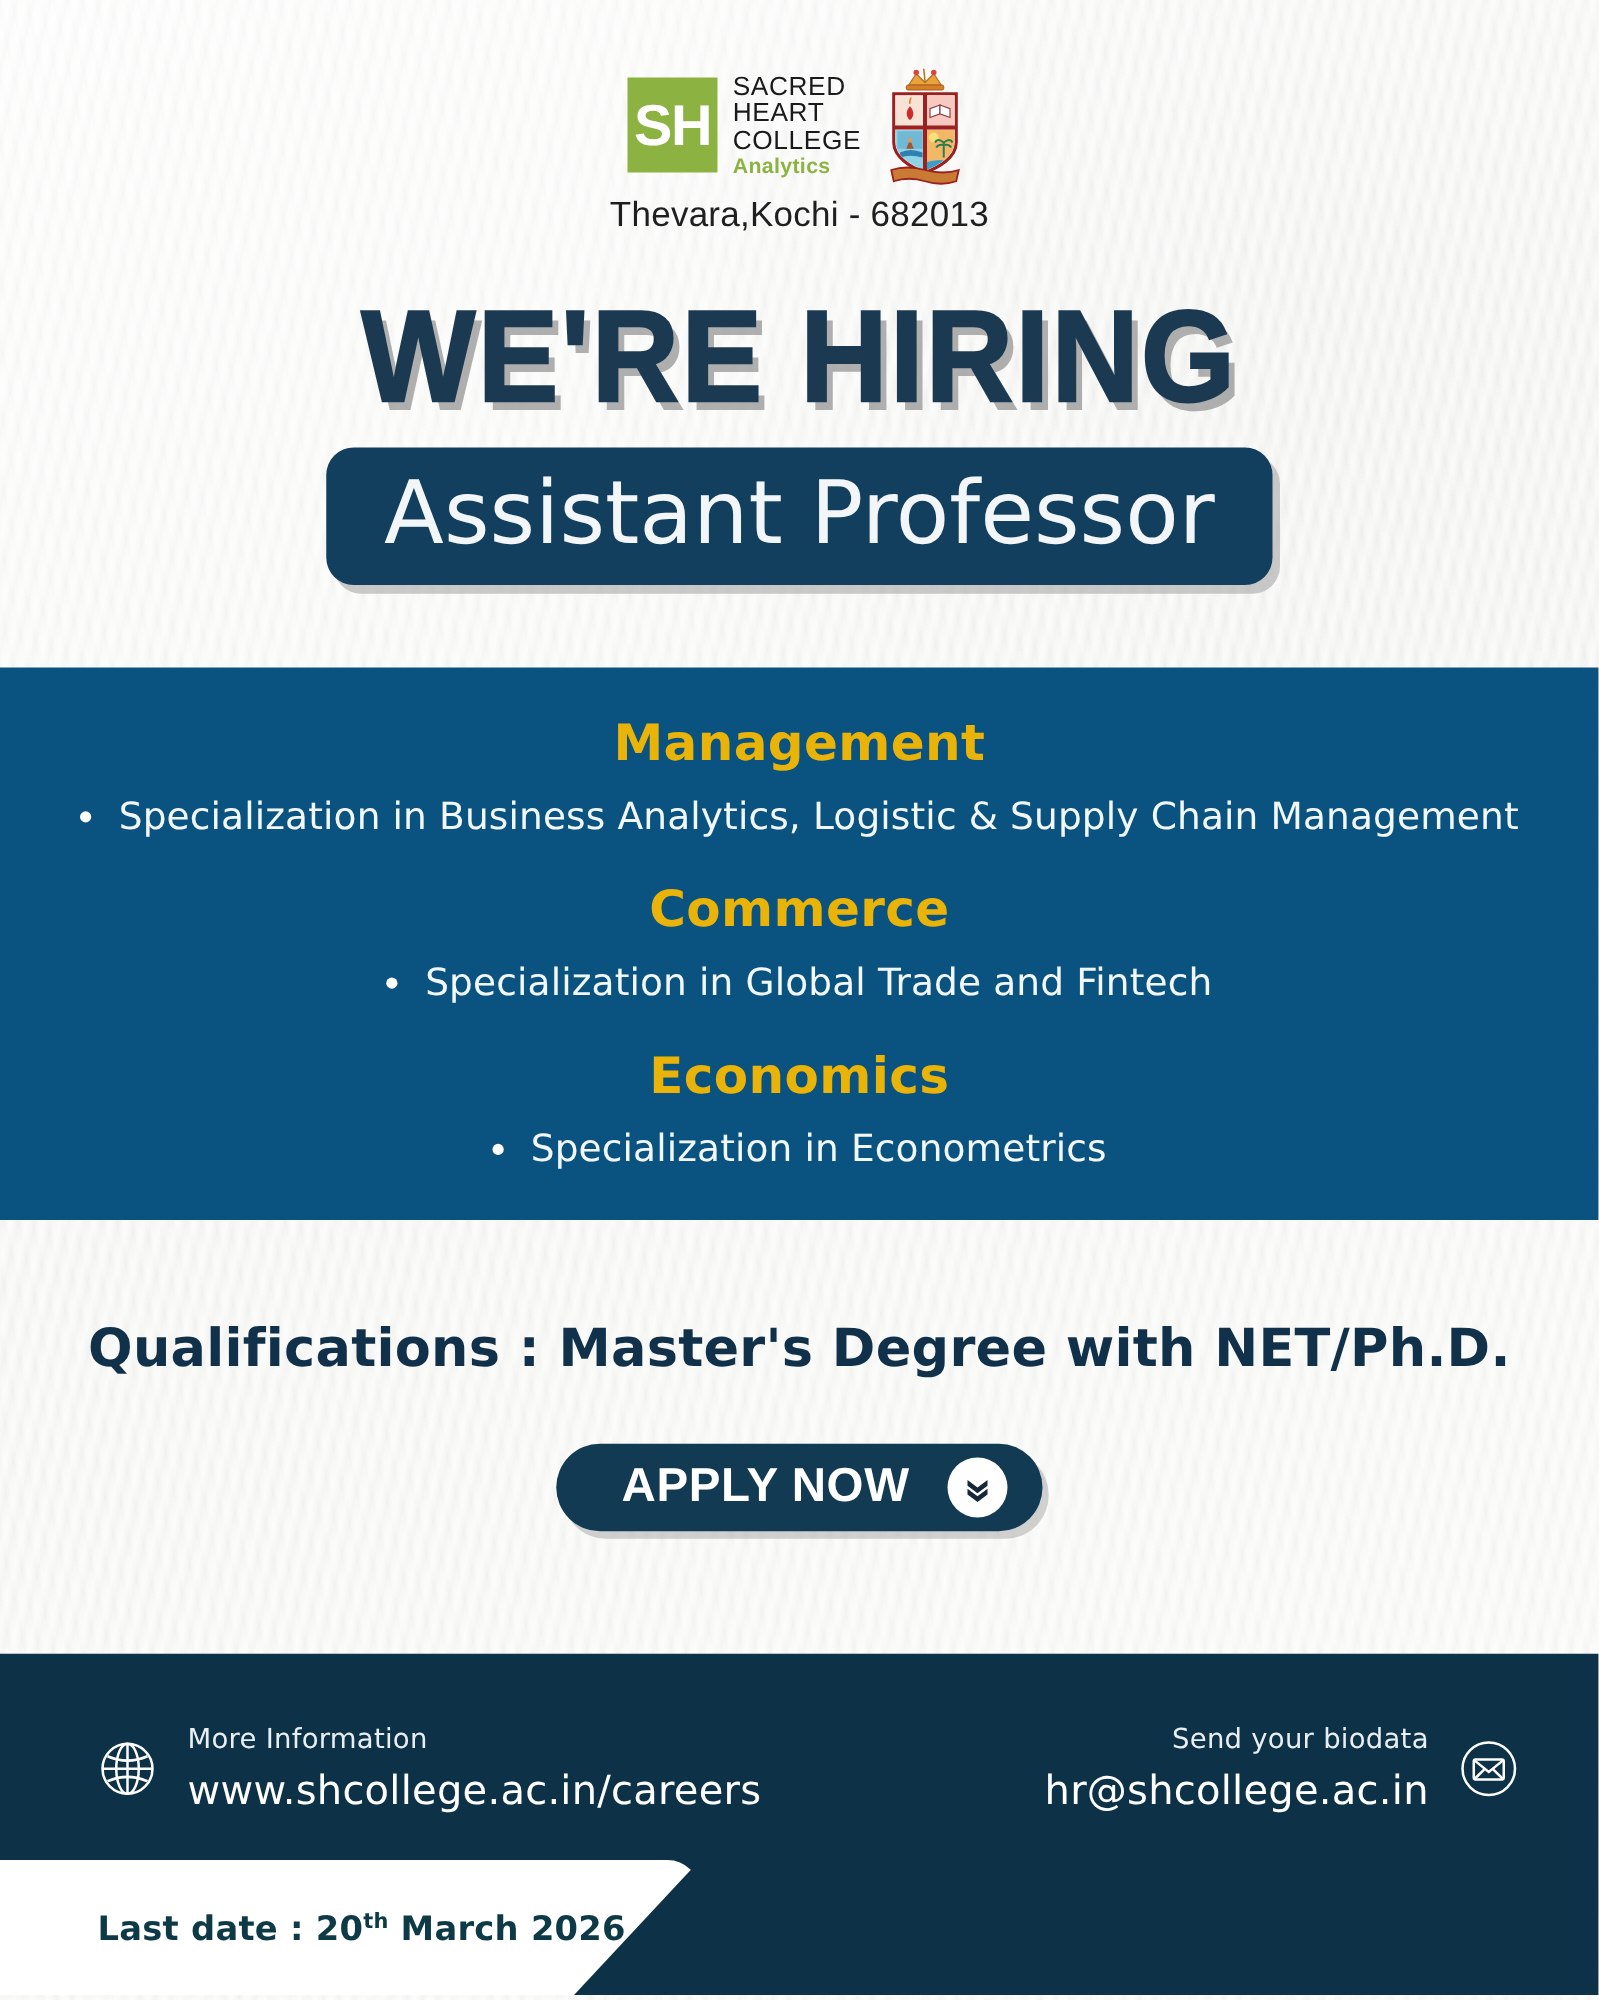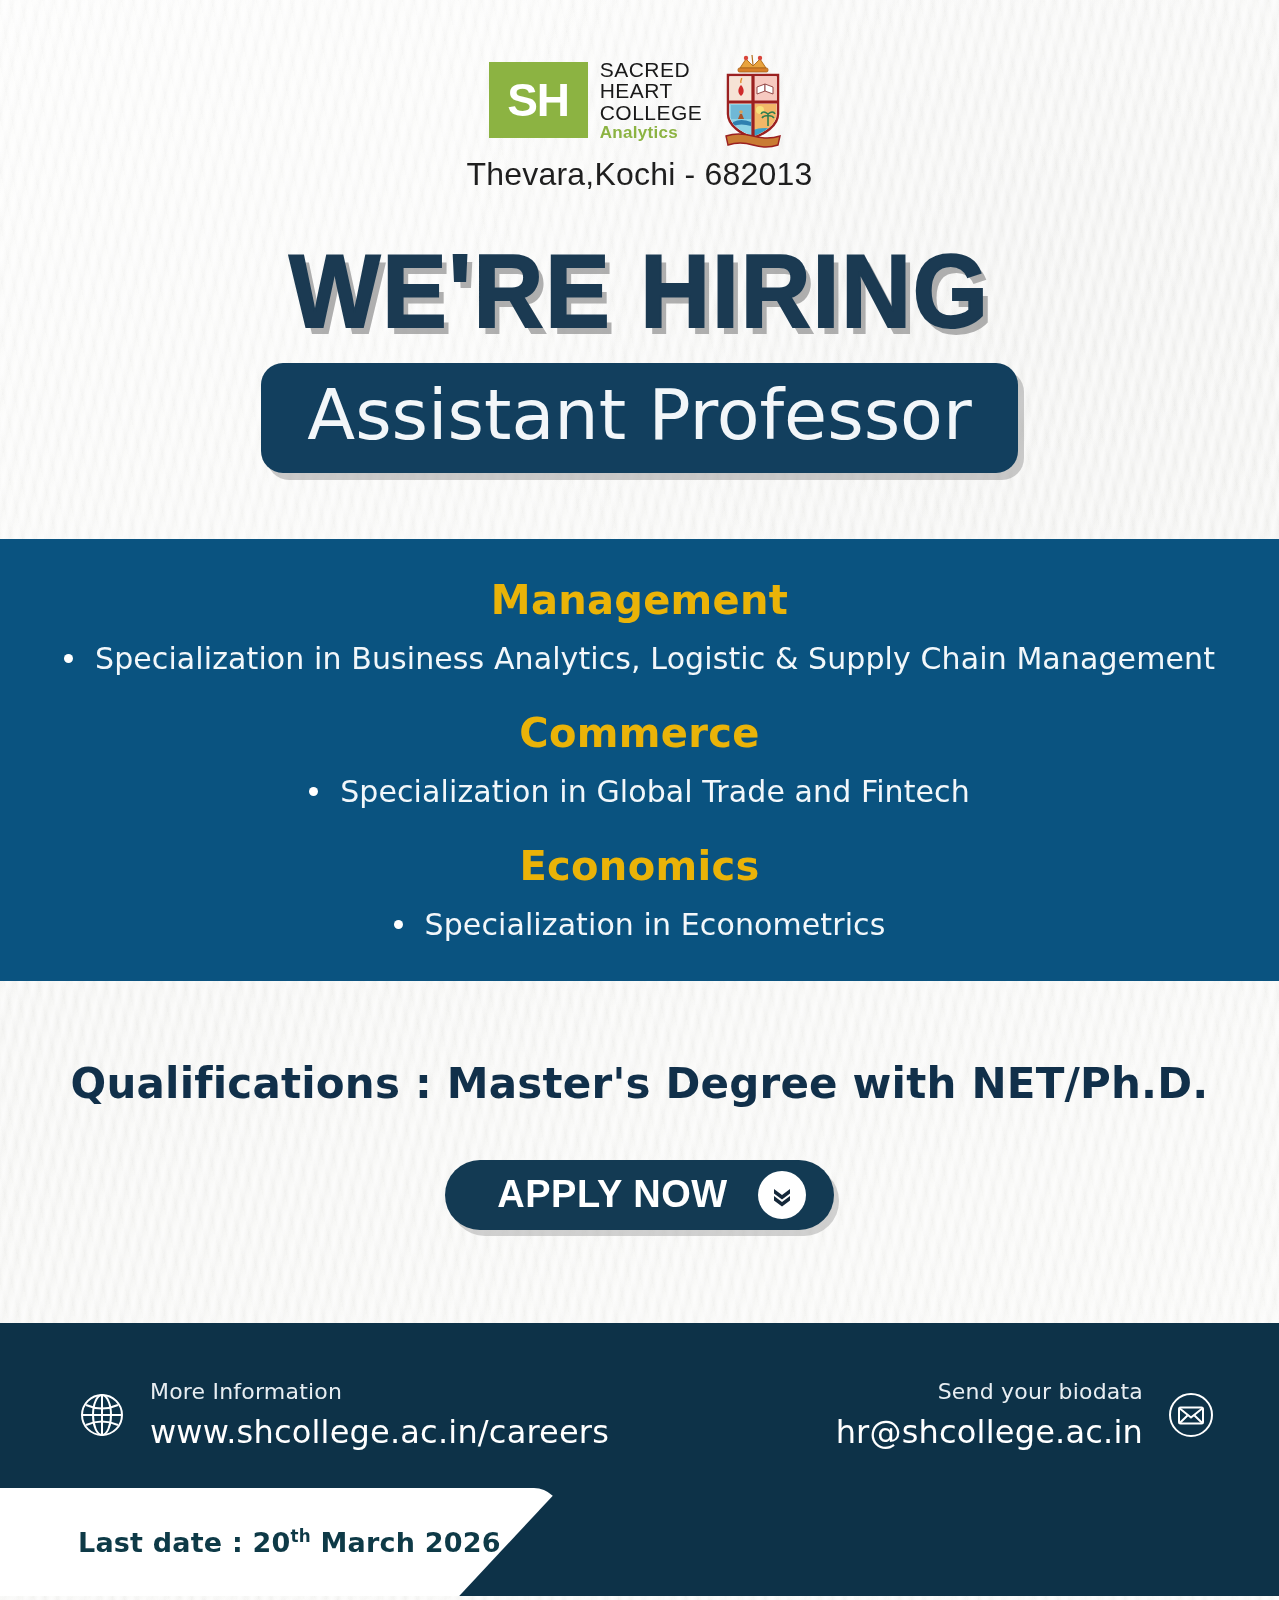--- a/index.html
+++ b/index.html
@@ -33,21 +33,21 @@
     display:flex;
     align-items:center;
     gap:14px;
   }
   .logo-mark {
     display:flex;
     align-items:center;
     gap:12px;
   }
   .sh-square {
-    width:99px; height:76px;
+    width:72px; height:76px;
     background:#8cb342;
     display:flex; align-items:center; justify-content:center;
     flex:0 0 auto;
   }
   .sh-square span {
     color:#ffffff;
     font-size:46px;
     font-weight:700;
     letter-spacing:-1px;
     line-height:1;
@@ -69,21 +69,21 @@
   .sh-words .auto {
     font-size:17px;
     color:#8cb342;
     font-weight:700;
     letter-spacing:0.3px;
     margin-top:1px;
   }
   .crest { width:74px; height:96px; flex:0 0 auto; }
   .addr {
     margin-top:8px;
-    font-size:32px;
+    font-size:28px;
     color:#1f1f1f;
     letter-spacing:0.2px;
   }
 
   
   .hiring {
     margin-top:46px;
     text-align:center;
     font-family:"Liberation Sans Narrow","Liberation Sans", sans-serif;
     font-size:104px;

